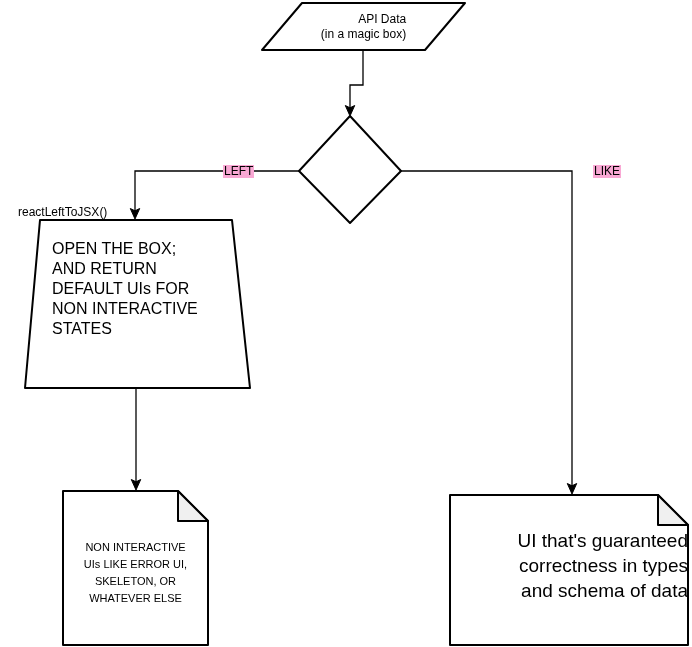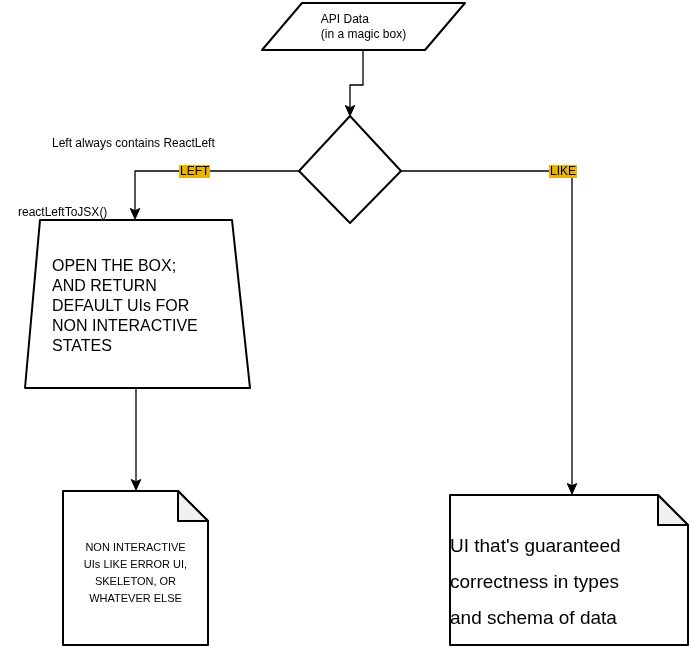--- a/index.html
+++ b/index.html
@@ -2,30 +2,31 @@
 <html><head>
 <meta charset="utf-8">
 <style>
   html,body{margin:0;padding:0;background:#ffffff;}
   #canvas{
     position:relative;width:692px;height:647px;background:#ffffff;overflow:hidden;
     font-family:"Liberation Sans", sans-serif;color:#000000;
   }
   #shapes{position:absolute;left:0;top:0;width:692px;height:647px;}
   .lbl{position:absolute;white-space:pre-line;color:#000000;}
-  .centered{display:flex;align-items:center;justify-content:center;text-align:left;}
+  .centered{display:flex;align-items:center;justify-content:center;text-align:right;}
   .node-label{font-size:12px;line-height:15px;}
   .edge-label{
-    font-size:12px;line-height:13px;background:#eab308;padding:0 1px;
+    font-size:12px;line-height:13px;background:#f9a8d4;padding:0 1px;
     transform:none;
+    margin-left:44px;
   }
   .annotation{font-size:12px;line-height:14px;}
   .trap-label{font-size:16px;line-height:20px;text-align:left;}
   .doc1-label{font-size:11px;line-height:17px;text-align:center;}
-  .doc2-label{font-size:19px;line-height:36px;text-align:left;}
+  .doc2-label{font-size:19px;line-height:25px;text-align:right;}
 </style>
 </head>
 <body>
 
 <div id="canvas">
 
   <svg id="shapes" viewBox="0 0 692 647" xmlns="http://www.w3.org/2000/svg">
 
     <path d="M363,50 L363,85 L350,85 L350,108" fill="none" stroke="#000000" stroke-width="1.3"></path>
     <path d="M350,116 L345.3,105.5 L350,107.8 L354.7,105.5 Z" fill="#000000" stroke="#000000" stroke-width="1"></path>
@@ -49,36 +50,35 @@
     <path d="M178,491 L178,521 L208,521 Z" fill="#f0f0f0" stroke="#000000" stroke-width="2" stroke-linejoin="round"></path>
 
     <path d="M450,495 L658,495 L688,525 L688,645 L450,645 Z" fill="#ffffff" stroke="#000000" stroke-width="2" stroke-linejoin="round"></path>
     <path d="M658,495 L658,525 L688,525 Z" fill="#f0f0f0" stroke="#000000" stroke-width="2" stroke-linejoin="round"></path>
   </svg>
 
   <div class="lbl centered node-label" style="left:262px;top:3px;width:203px;height:47px;">API Data
 (in a magic box)</div>
 
 
-  <div class="lbl trap-label" style="left:52px;top:256px;width:170px;">OPEN THE BOX;
+  <div class="lbl trap-label" style="left:52px;top:239px;width:170px;">OPEN THE BOX;
 AND RETURN
 DEFAULT UIs FOR
 NON INTERACTIVE
 STATES</div>
 
   <div class="lbl doc1-label" style="left:63px;top:539px;width:145px;">NON INTERACTIVE
 UIs LIKE ERROR UI,
 SKELETON, OR
 WHATEVER ELSE</div>
 
   <div class="lbl doc2-label" style="left:450px;top:528px;width:238px;">UI that's guaranteed
 correctness in types
 and schema of data</div>
 
   <div class="lbl edge-label" style="left:179px;top:165px;">LEFT</div>
 
   <div class="lbl edge-label" style="left:549px;top:165px;">LIKE</div>
 
-  <div class="lbl annotation" style="left:52px;top:136px;">Left always contains ReactLeft</div>
 
   <div class="lbl annotation" style="left:18px;top:205px;">reactLeftToJSX()</div>
 
 </div>
 
 </body></html>

